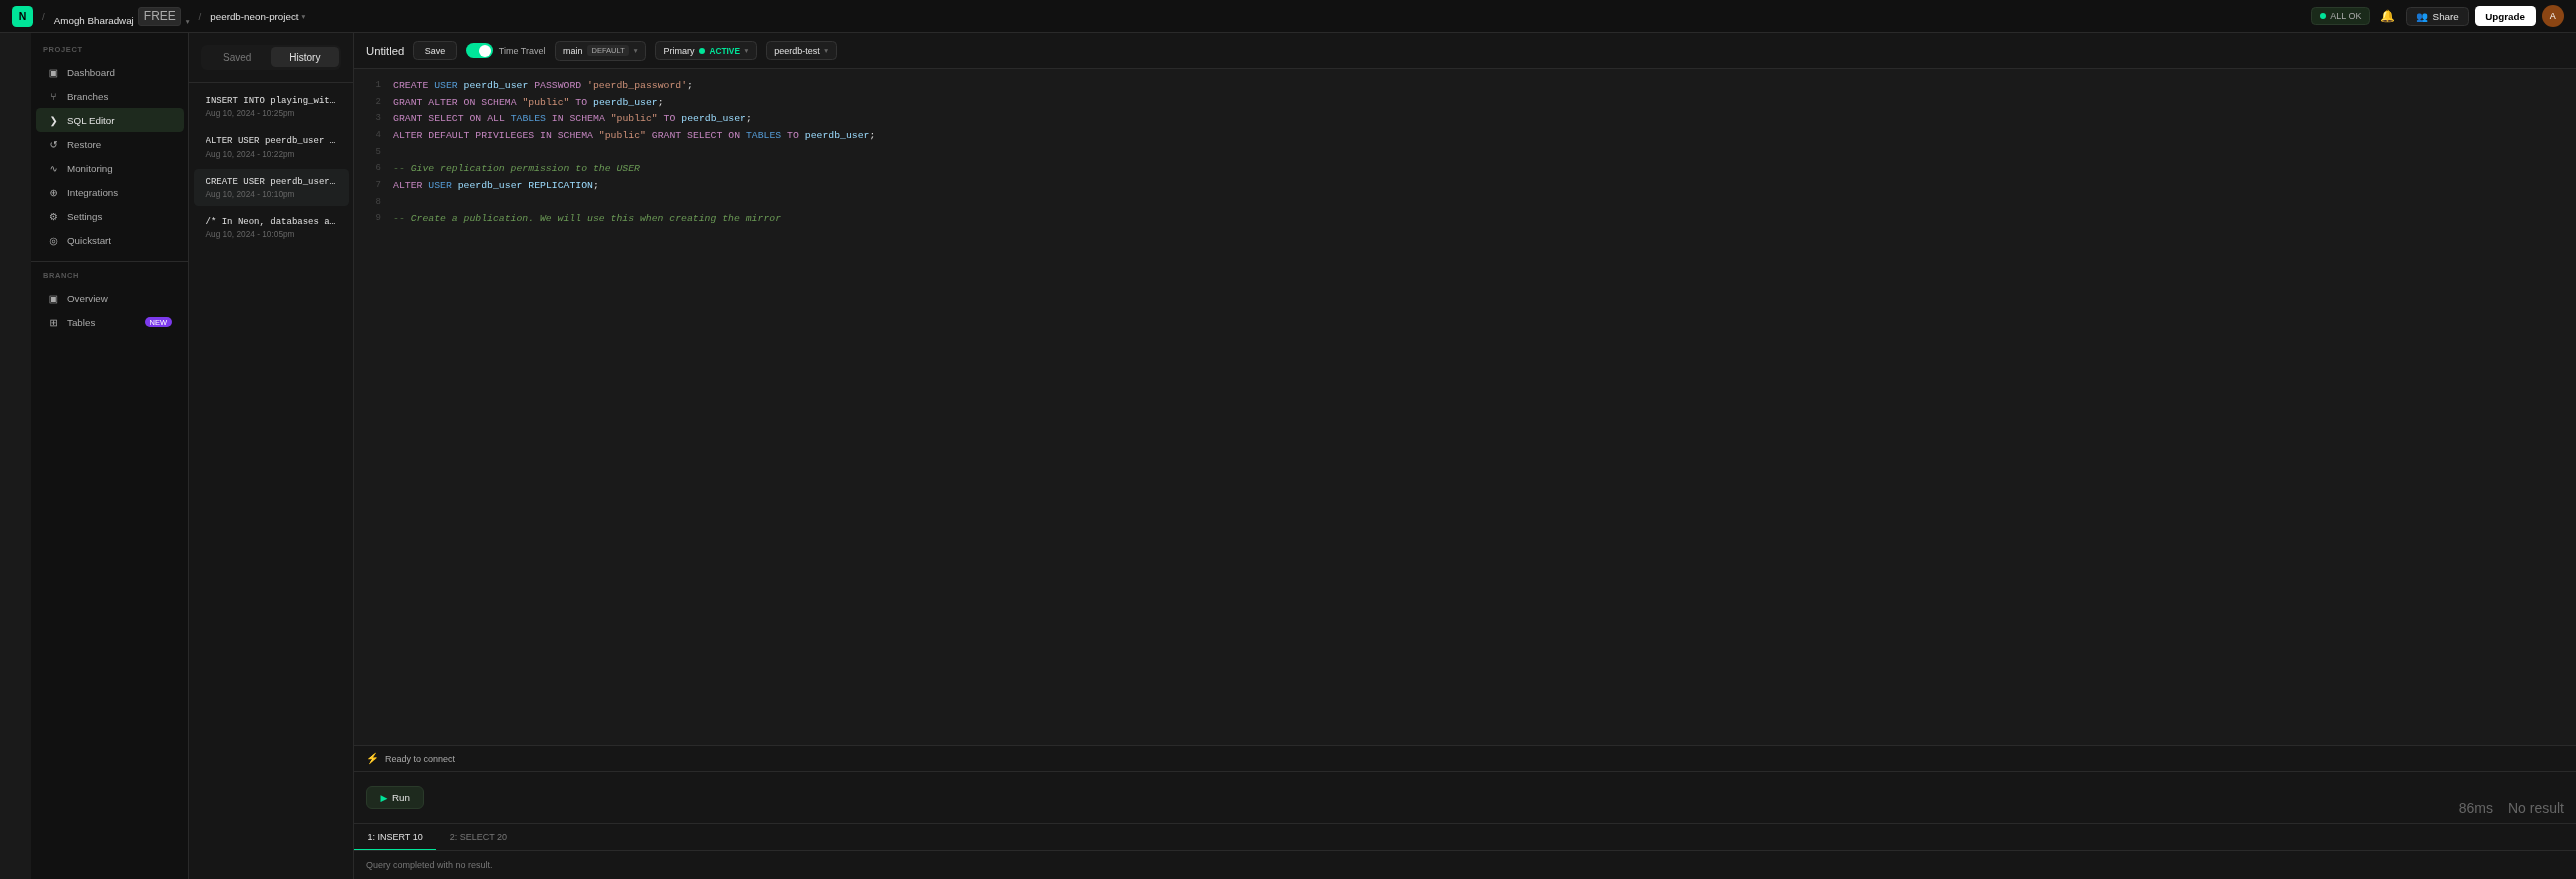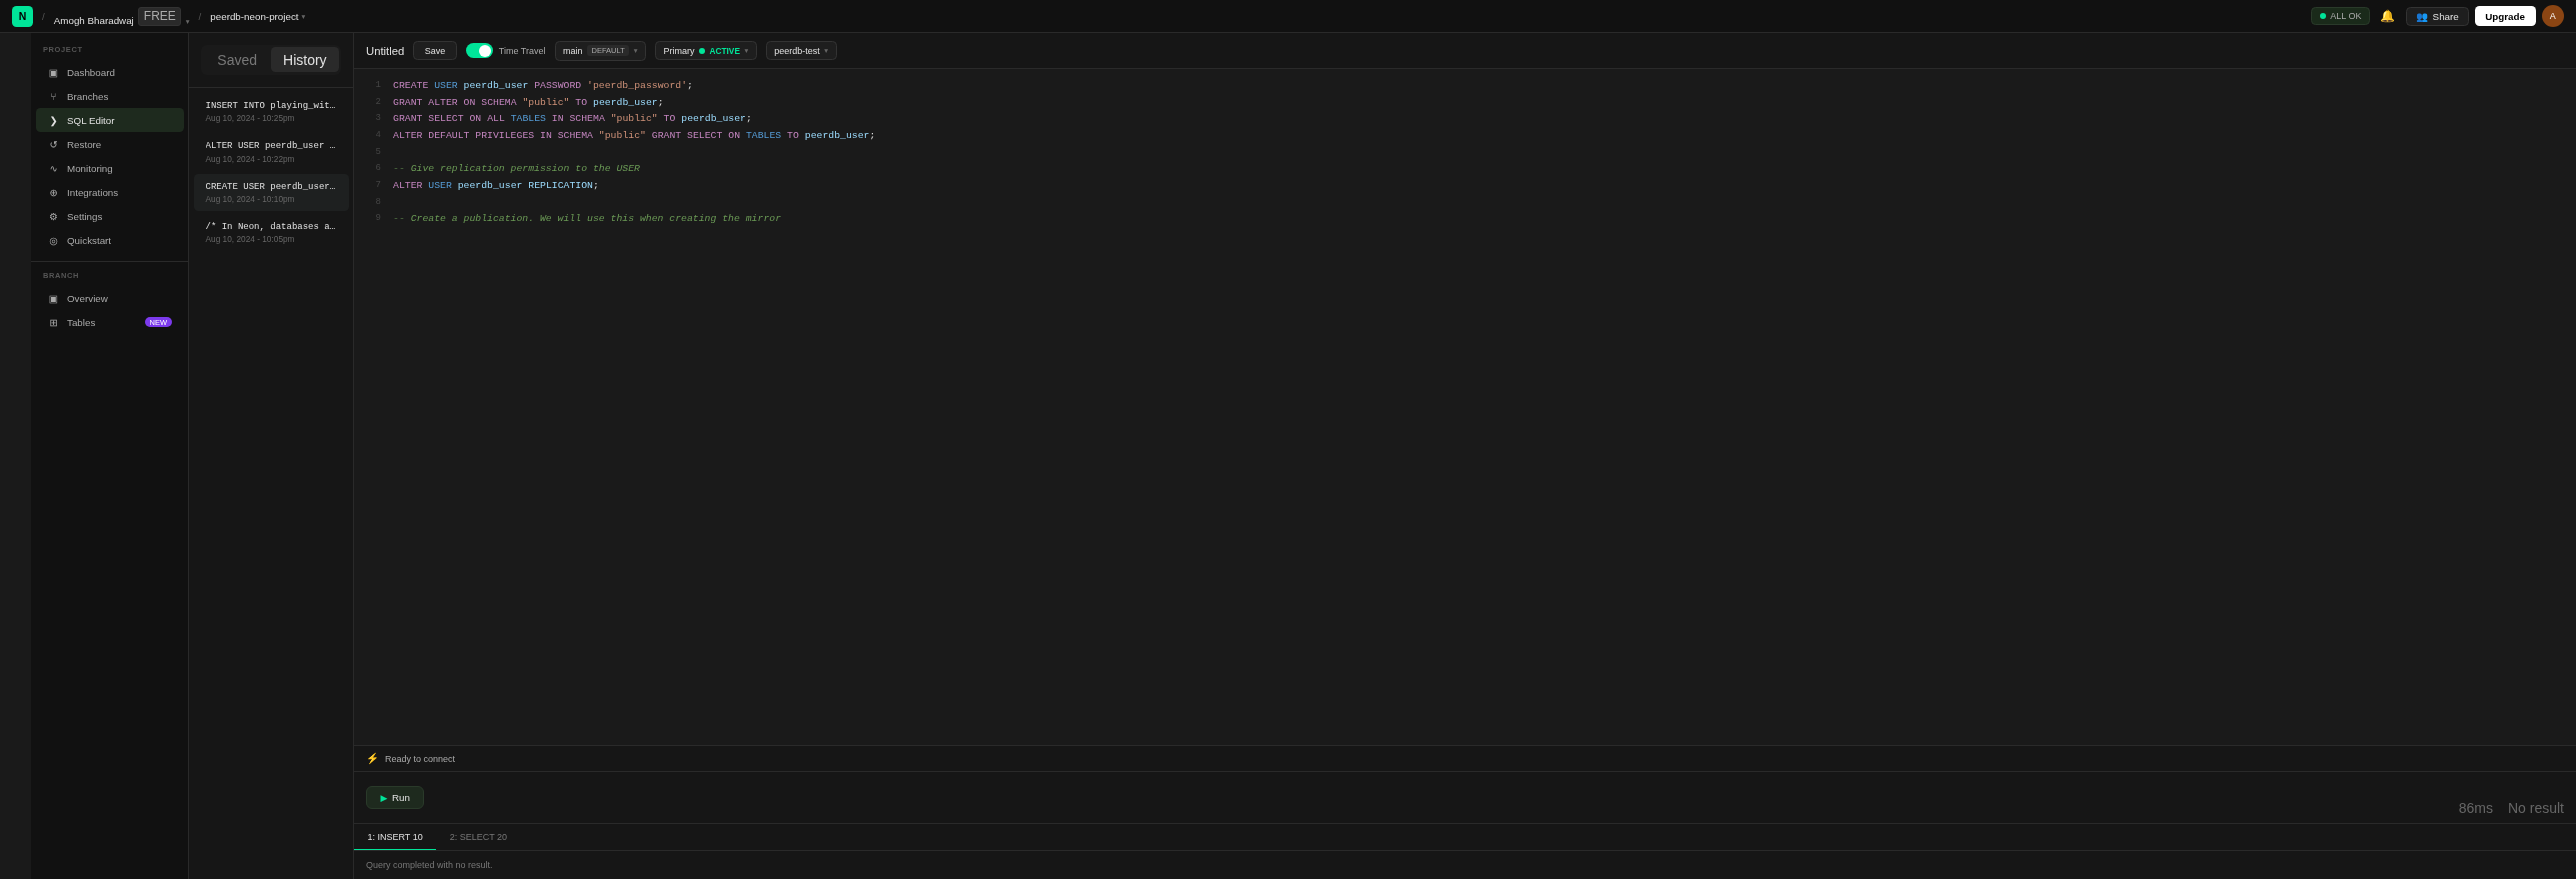--- a/index.html
+++ b/index.html
@@ -122,21 +122,21 @@
       border-bottom: 0.8px solid #2a2a2a;
     }
     .history-tabs {
       display: flex;
       background: #1a1a1a;
       border-radius: 6px;
       padding: 2.3px;
     }
     .history-tab {
       flex: 1; text-align: center; padding: 4.5px;
-      border-radius: 4.5px; cursor: pointer; font-size: 14px; color: #777;
+      border-radius: 4.5px; cursor: pointer; font-size: 10px; color: #777;
     }
     .history-tab.active { background: #2a2a2a; color: #e0e0e0; }
     .history-items { flex: 1; overflow-y: auto; padding: 6px 0; }
     .history-item {
       padding: 7.5px 12px; cursor: pointer; border-radius: 4.5px; margin: 0 4.5px 3px;
     }
     .history-item.active { background: #1e2020; }
     .history-item-title {
       font-size: 9px; color: #e0e0e0; font-family: 'Courier New', monospace;
       white-space: nowrap; overflow: hidden; text-overflow: ellipsis;

